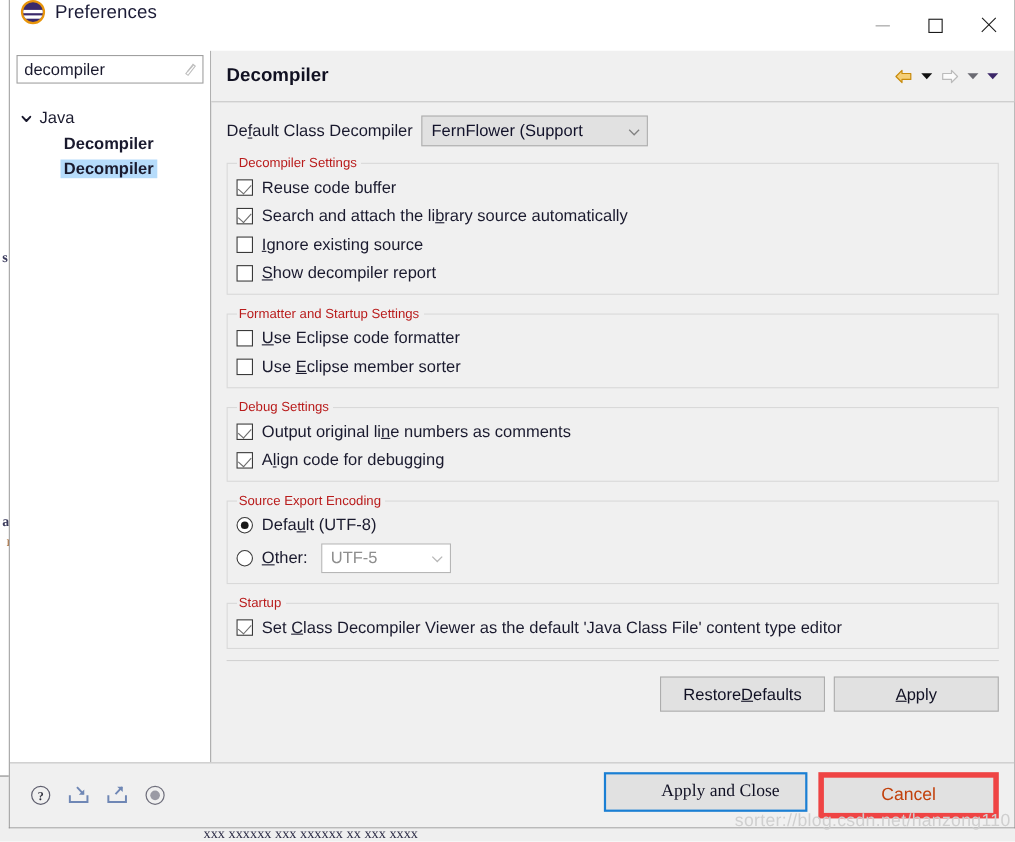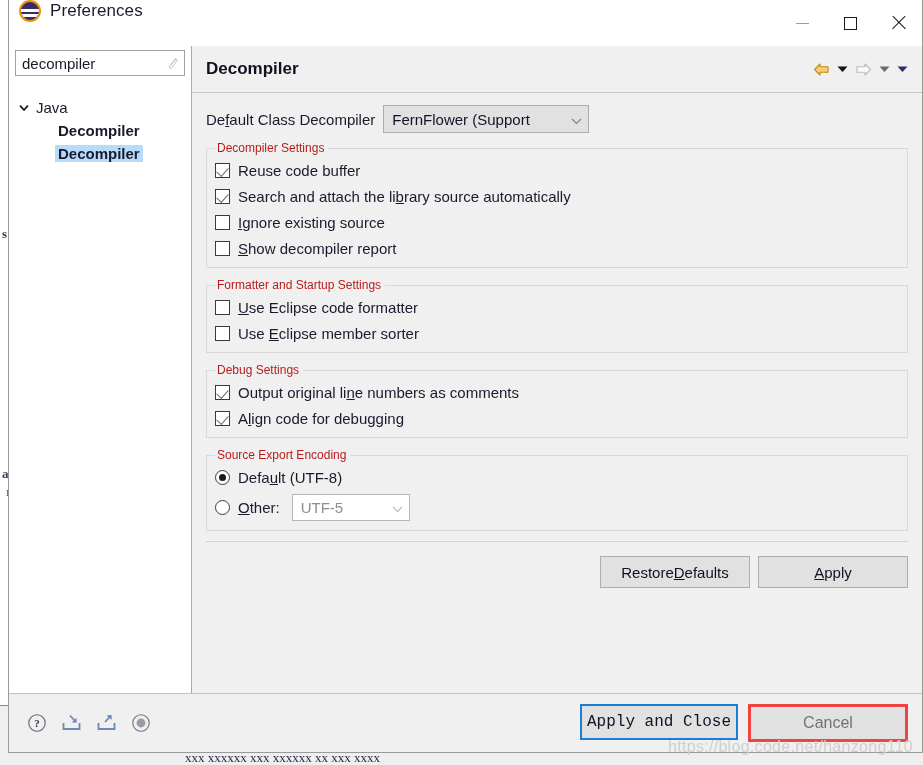--- a/index.html
+++ b/index.html
@@ -402,32 +402,33 @@
     min-width: 154px;
     height: 32px;
     background: #e1e1e1;
     border: 2px solid #1a7fd4;
     font-size: 16px;
     display: flex;
     align-items: center;
     justify-content: center;
     color: #111124;
     cursor: default;
-    font-family: Liberation Mono, monospace;
+    font-family: Liberation Serif, serif;
+    padding-left: 27px;
   }
   .btn-cancel {
     min-width: 154px;
     height: 32px;
     background: #e1e1e1;
-    border: 3px solid #ef4444;
+    border: 5px solid #ef4444;
     font-size: 16px;
     display: flex;
     align-items: center;
     justify-content: center;
-    color: #737373;
+    color: #c2410c;
     cursor: default;
     font-family: "Liberation Sans", sans-serif;
   }
 
   .watermark {
     position: absolute;
     left: 668px; top: 738px;
     font-size: 16px;
     color: #cfcfcf;
     font-family: "Liberation Sans", sans-serif;
@@ -602,20 +603,27 @@
               <span>UTF-5</span>
               <span class="caret">
                 <svg width="11" height="8" viewBox="0 0 11 8">
                     <path d="M1 2 L5.5 6.5 L10 2" fill="none" stroke="#8a8a8a" stroke-width="1.2"></path>
                   </svg>
               </span>
             </div>
           </div>
         </fieldset>
 
+        <fieldset class="group">
+          <legend>Startup</legend>
+          <div class="check-row">
+            <span class="cb checked"></span>
+            <span class="ctl-label">Set <u>C</u>lass Decompiler Viewer as the default 'Java Class File' content type editor</span>
+          </div>
+        </fieldset>
 
         <div class="sep-line"></div>
 
         <div class="btn-row">
           <div class="btn">Restore <u>D</u>efaults</div>
           <div class="btn"><u>A</u>pply</div>
         </div>
 
       </div>
     </div>
@@ -651,13 +659,13 @@
       </span>
     </div>
     <div class="footer-buttons">
       <div class="btn-primary">Apply and Close</div>
       <div class="btn-cancel">Cancel</div>
     </div>
   </div>
 
 </div>
 
-<div class="watermark">https://blog.code.net/hanzong110</div>
+<div class="watermark">sorter://blog.csdn.net/hanzong110</div>
 
 </body></html>

